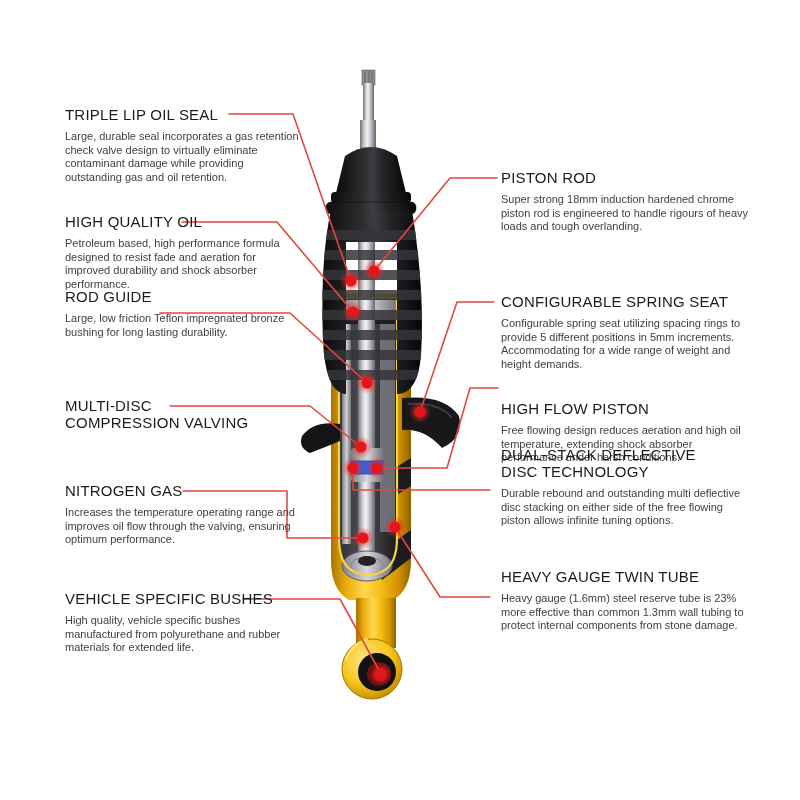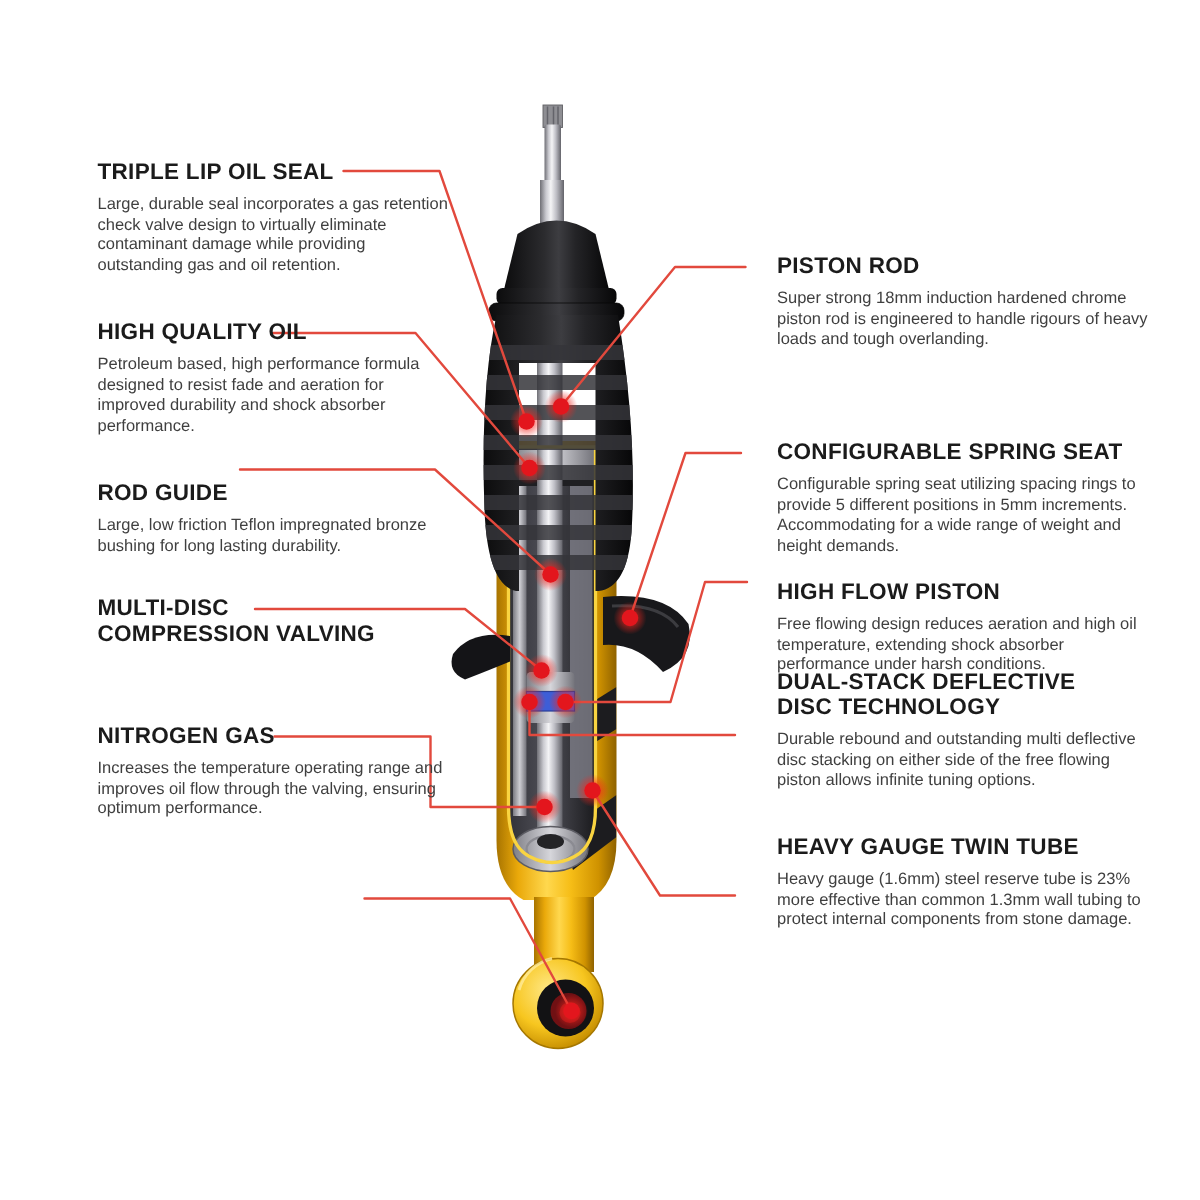--- a/index.html
+++ b/index.html
@@ -3,23 +3,23 @@
 <meta charset="utf-8">
 <style>
   html,body{margin:0;padding:0;background:#fff;}
   .stage{
     position:relative;width:800px;height:800px;background:#ffffff;
     font-family:"Liberation Sans",sans-serif;overflow:hidden;
   }
   .artwork{position:absolute;top:0;left:0;}
   .callout{position:absolute;}
   .callout.left{left:65px;width:238px;}
-  .callout.right{left:501px;width:252px;margin-left:17px;}
+  .callout.right{left:501px;width:252px;}
   .callout h3{
-    margin:0;font-size:15px;line-height:17px;font-weight:bold;
+    margin:0;font-size:15px;line-height:17px;font-weight:normal;
     color:#1b1b1b;letter-spacing:.2px;white-space:pre-line;
   }
   .callout p{
     margin:7px 0 0;font-size:11px;line-height:13.6px;color:#3f3f3f;
   }
 </style>
 </head>
 <body>
 
 <div class="stage">
@@ -204,48 +204,52 @@
   </svg>
 
   <div class="callout left" style="top:106px">
     <h3>TRIPLE LIP OIL SEAL</h3>
     <p>Large, durable seal incorporates a gas retention check valve design to virtually eliminate contaminant damage while providing outstanding gas and oil retention.</p>
   </div>
   <div class="callout left" style="top:213px">
     <h3>HIGH QUALITY OIL</h3>
     <p>Petroleum based, high performance formula designed to resist fade and aeration for improved durability and shock absorber performance.</p>
   </div>
-  <div class="callout left" style="top:320px">
+  <div class="callout left" style="top:288px">
     <h3>ROD GUIDE</h3>
     <p>Large, low friction Teflon impregnated bronze bushing for long lasting durability.</p>
   </div>
   <div class="callout left" style="top:397px">
     <h3>MULTI-DISC
 COMPRESSION VALVING</h3>
   </div>
   <div class="callout left" style="top:482px">
     <h3>NITROGEN GAS</h3>
     <p>Increases the temperature operating range and improves oil flow through the valving, ensuring optimum performance.</p>
   </div>
+  <div class="callout left" style="top:590px">
+    <h3>VEHICLE SPECIFIC BUSHES</h3>
+    <p>High quality, vehicle specific bushes manufactured from polyurethane and rubber materials for extended life.</p>
+  </div>
 
   <div class="callout right" style="top:169px">
     <h3>PISTON ROD</h3>
     <p>Super strong 18mm induction hardened chrome piston rod is engineered to handle rigours of heavy loads and tough overlanding.</p>
   </div>
   <div class="callout right" style="top:293px">
     <h3>CONFIGURABLE SPRING SEAT</h3>
     <p>Configurable spring seat utilizing spacing rings to provide 5 different positions in 5mm increments. Accommodating for a wide range of weight and height demands.</p>
   </div>
-  <div class="callout right" style="top:386px">
+  <div class="callout right" style="top:400px">
     <h3>HIGH FLOW PISTON</h3>
     <p>Free flowing design reduces aeration and high oil temperature, extending shock absorber performance under harsh conditions.</p>
   </div>
   <div class="callout right" style="top:446px">
     <h3>DUAL-STACK DEFLECTIVE
 DISC TECHNOLOGY</h3>
     <p>Durable rebound and outstanding multi deflective disc stacking on either side of the free flowing piston allows infinite tuning options.</p>
   </div>
-  <div class="callout right" style="top:556px">
+  <div class="callout right" style="top:568px">
     <h3>HEAVY GAUGE TWIN TUBE</h3>
     <p>Heavy gauge (1.6mm) steel reserve tube is 23% more effective than common 1.3mm wall tubing to protect internal components from stone damage.</p>
   </div>
 
 </div>
 
 </body></html>

